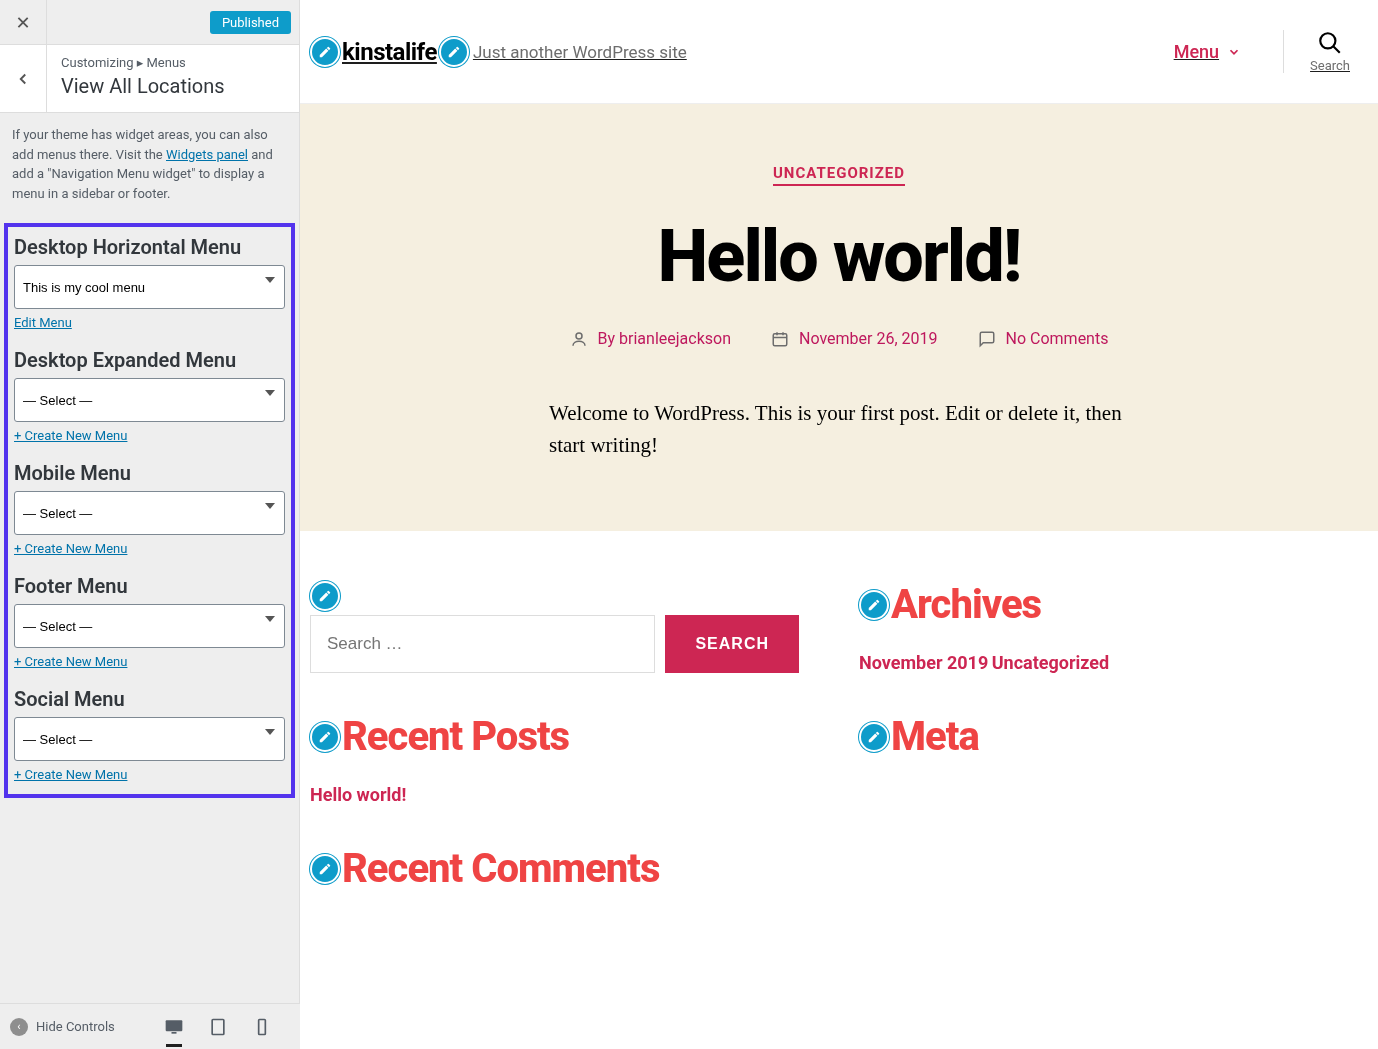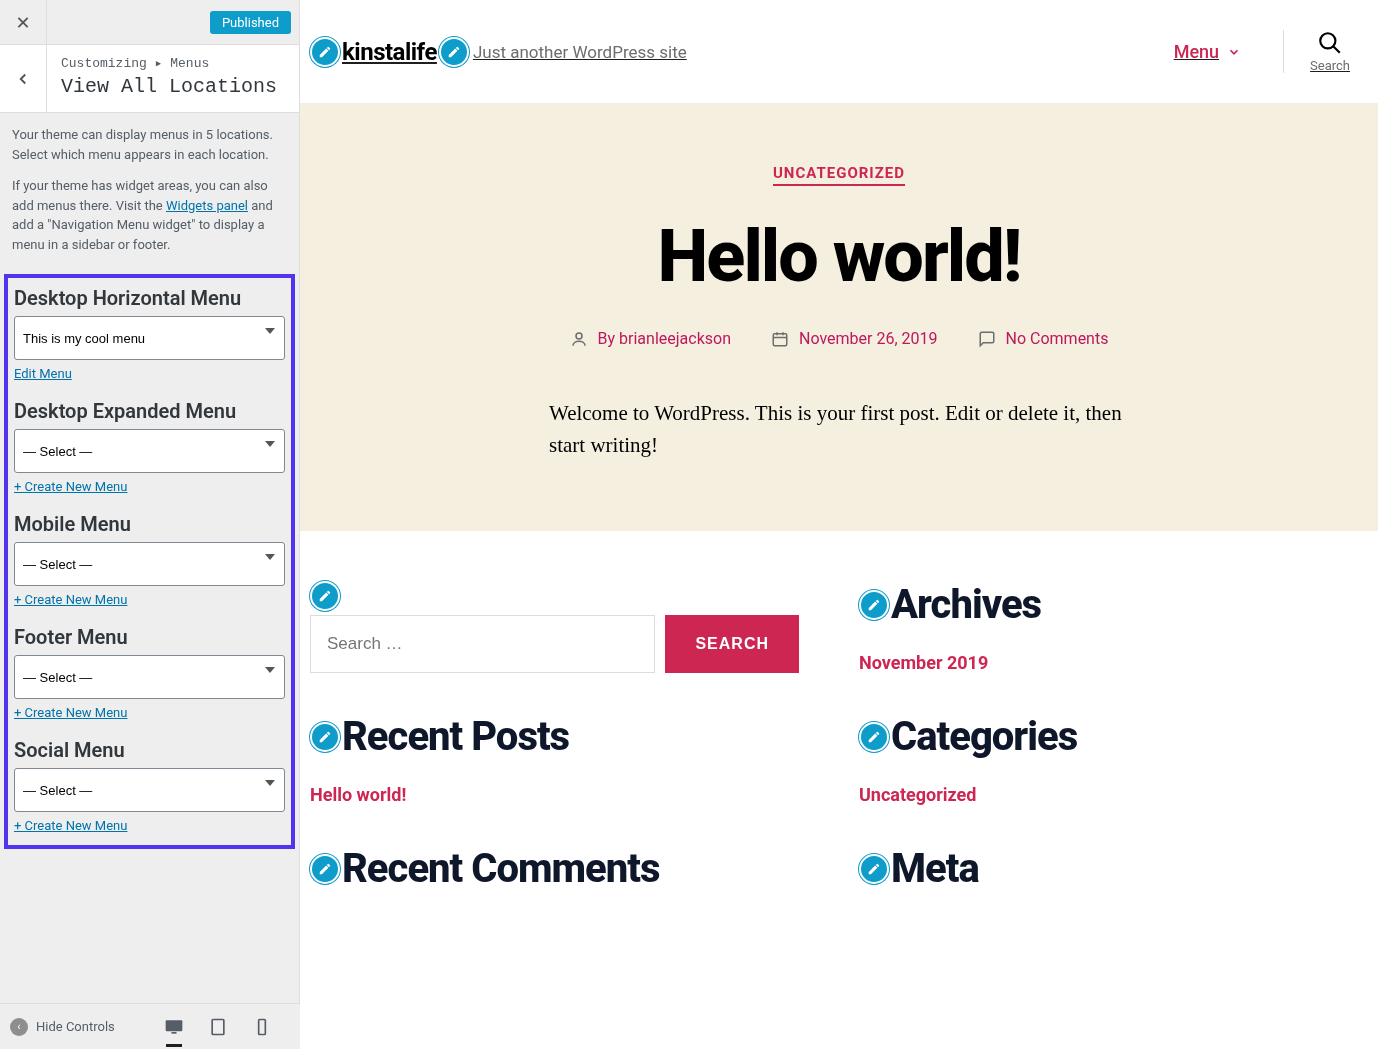--- a/index.html
+++ b/index.html
@@ -6,21 +6,21 @@
 body { font-family: -apple-system, BlinkMacSystemFont, "Segoe UI", Roboto, sans-serif; font-size: 14px; color: #1e1e1e; overflow: hidden; width: 1378px; height: 1049px; position: relative; }
 
 
 .sidebar { position: absolute; left: 0; top: 0; width: 300px; height: 1003px; background: #eeeeee; border-right: 1px solid #ddd; }
 .sidebar-top { height: 45px; display: flex; align-items: center; border-bottom: 1px solid #ddd; background: #eeeeee; }
 .close-btn { width: 47px; height: 45px; border-right: 1px solid #ddd; display: flex; align-items: center; justify-content: center; font-size: 18px; color: #555; cursor: pointer; }
 .publish-btn { margin-left: auto; margin-right: 8px; background: #0e9cca; color: #fff; padding: 4px 12px; border-radius: 3px; font-size: 13px; }
 
 .sidebar-head { display: flex; border-bottom: 1px solid #ddd; background: #fff; }
 .back-btn { width: 47px; border-right: 1px solid #ddd; display: flex; align-items: center; justify-content: center; font-size: 20px; color: #555; cursor: pointer; align-self: stretch; }
-.head-content { padding: 10px 14px 14px; font-family: Liberation Mono, monospace; }
+.head-content { padding: 10px 14px 14px; }
 .breadcrumb { font-size: 13px; color: #555d66; margin-bottom: 4px; }
 .head-title { font-size: 20px; font-weight: 400; color: #32373c; }
 
 .sidebar-desc { padding: 12px 12px 8px; font-size: 13px; color: #555d66; line-height: 1.5; }
 .sidebar-desc p { margin-bottom: 12px; }
 .sidebar-desc a { color: #0073aa; text-decoration: underline; }
 
 .highlight-box { margin: 0 4px; border: 4px solid #5333ed; padding: 8px 6px; }
 .menu-location { margin-bottom: 18px; }
 .menu-loc-label { font-weight: 600; font-size: 20px; color: #32373c; margin-bottom: 6px; }
@@ -54,21 +54,21 @@
 .cat-link { color: #cd2653; font-size: 15px; font-weight: 700; letter-spacing: 1px; border-bottom: 2px solid #cd2653; padding-bottom: 2px; display: inline-block; margin-bottom: 28px; }
 .post-title { font-size: 72px; font-weight: 800; letter-spacing: -2px; color: #000; margin-bottom: 30px; }
 .post-meta { display: flex; justify-content: center; align-items: center; gap: 40px; color: #be185d; font-size: 16px; margin-bottom: 50px; }
 .meta-item { display: flex; align-items: center; gap: 10px; }
 .meta-item svg { width: 18px; height: 18px; stroke: #6d6d6d; }
 .excerpt { max-width: 580px; margin: 0 auto; text-align: left; font-family: Georgia, serif; font-size: 21px; line-height: 1.5; color: #000; }
 
 .widgets { padding: 50px 30px 30px 10px; display: grid; grid-template-columns: 1fr 1fr; gap: 40px 60px; }
 .widget-block { position: relative; }
 .widget-head { display: flex; align-items: center; gap: 2px; }
-.widget-title { font-size: 40px; font-weight: 800; letter-spacing: -1px; color: #0f172a; }
+.widget-title { font-size: 40px; font-weight: 800; letter-spacing: -1px; color: #ef4444; }
 .search-row { display: flex; gap: 10px; margin-top: 4px; }
 .search-input { flex: 1; height: 58px; border: 1px solid #ddd; padding: 0 16px; font-size: 17px; }
 .search-btn { background: #cd2653; color: #fff; border: none; padding: 0 30px; font-size: 16px; font-weight: 700; letter-spacing: 1px; cursor: pointer; }
 .widget-link { color: #cd2653; font-size: 18px; font-weight: 700; display: inline-block; margin-top: 24px; }
 
 </style>
 </head>
 <body>
 
 <div class="sidebar">
@@ -81,21 +81,20 @@
       <svg viewBox="0 0 24 24" width="18" height="18" fill="none" stroke="currentColor" stroke-width="2.5">
           <polyline points="15 18 9 12 15 6"></polyline>
         </svg>
     </div>
     <div class="head-content">
       <div class="breadcrumb">Customizing ▸ Menus</div>
       <div class="head-title">View All Locations</div>
     </div>
   </div>
   <div class="sidebar-desc">
-    <p>Your theme can display menus in 5 locations. Select which menu appears in each location.</p>
     <p><span>If your theme has widget areas, you can also add menus there. Visit the </span><a href="#">Widgets panel</a><span> and add a "Navigation Menu widget" to display a menu in a sidebar or footer.</span></p>
   </div>
   <div class="highlight-box">
     <div class="menu-location">
       <div class="menu-loc-label">Desktop Horizontal Menu</div>
       <div class="select-wrap"><select class="menu-select"><option>This is my cool menu</option></select></div>
       <a class="menu-action">Edit Menu</a>
     </div>
     <div class="menu-location">
       <div class="menu-loc-label">Desktop Expanded Menu</div>
@@ -241,28 +240,20 @@
     <div class="widget-block">
       <div class="widget-head">
         <span class="edit-shortcut">
             <svg viewBox="0 0 24 24" fill="currentColor">
               <path d="M3 17.25V21h3.75L17.81 9.94l-3.75-3.75L3 17.25zM20.71 7.04a1 1 0 000-1.41l-2.34-2.34a1 1 0 00-1.41 0l-1.83 1.83 3.75 3.75 1.83-1.83z"></path>
             </svg>
           </span>
         <h2 class="widget-title">Archives</h2>
       </div>
       <a class="widget-link">November 2019</a>
-      <div class="widget-head" style="margin-top:40px">
-        <span class="edit-shortcut">
-            <svg viewBox="0 0 24 24" fill="currentColor">
-              <path d="M3 17.25V21h3.75L17.81 9.94l-3.75-3.75L3 17.25zM20.71 7.04a1 1 0 000-1.41l-2.34-2.34a1 1 0 00-1.41 0l-1.83 1.83 3.75 3.75 1.83-1.83z"></path>
-            </svg>
-          </span>
-        <h2 class="widget-title">Categories</h2>
-      </div>
       <a class="widget-link">Uncategorized</a>
       <div class="widget-head" style="margin-top:40px">
         <span class="edit-shortcut">
             <svg viewBox="0 0 24 24" fill="currentColor">
               <path d="M3 17.25V21h3.75L17.81 9.94l-3.75-3.75L3 17.25zM20.71 7.04a1 1 0 000-1.41l-2.34-2.34a1 1 0 00-1.41 0l-1.83 1.83 3.75 3.75 1.83-1.83z"></path>
             </svg>
           </span>
         <h2 class="widget-title">Meta</h2>
       </div>
     </div>

